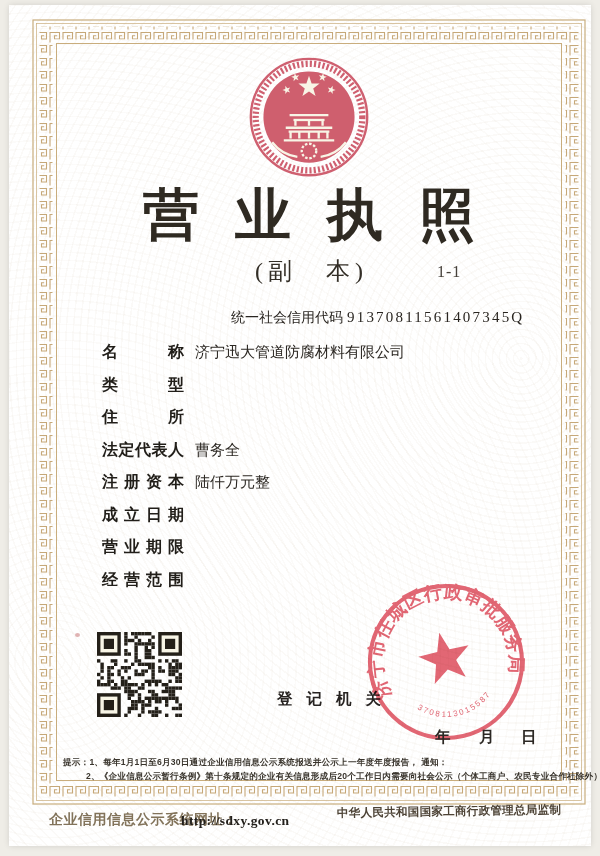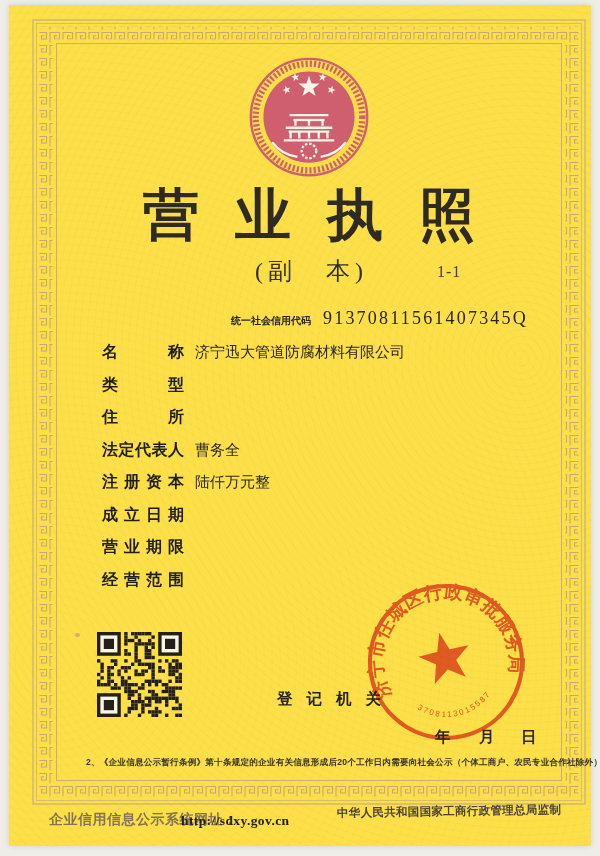--- a/index.html
+++ b/index.html
@@ -3,21 +3,21 @@
 <meta charset="utf-8">
 <style>
   html,body{margin:0;padding:0;}
   body{
     width:600px;height:856px;position:relative;overflow:hidden;
     background:#efede7;
     font-family:"Liberation Serif", serif;
   }
   .page{
     position:absolute;left:9px;top:5px;right:9px;bottom:10px;
-    background:#fde047;
+    background:#ffffff;
     box-shadow:0 0 6px rgba(0,0,0,.12);
   }
   .page::before{ 
     content:"";position:absolute;inset:0;pointer-events:none;
     background:
       repeating-radial-gradient(circle at 88% 42%, rgba(176,150,110,.05) 0 1.5px, transparent 1.5px 7px),
       repeating-radial-gradient(circle at 8% 78%, rgba(176,150,110,.04) 0 1.5px, transparent 1.5px 8px);
   }
   svg.frame{position:absolute;left:0;top:0;}
   .emblem{position:absolute;left:232px;top:50px;}
@@ -25,22 +25,22 @@
     position:absolute;left:0;top:180px;width:600px;text-align:center;
     font-size:56px;font-weight:bold;color:#2f2a22;
     letter-spacing:36px;padding-left:36px;box-sizing:border-box;line-height:1.1;
   }
   .subtitle{
     position:absolute;left:0;top:250px;width:600px;text-align:center;
     font-size:24px;color:#332e26;letter-spacing:5px;padding-left:5px;box-sizing:border-box;
   }
   .pageno{position:absolute;left:428px;top:258px;font-size:16px;color:#45403a;letter-spacing:1px;}
   .creditline{position:absolute;left:222px;top:303px;white-space:nowrap;}
-  .creditline .lbl{font-family:"Liberation Sans",sans-serif;font-weight:bold;font-size:10px;color:#292520;}
-  .creditline .val{font-size:18px;color:#292520;letter-spacing:2.2px;margin-left:8px;}
+  .creditline .lbl{font-family:"Liberation Sans",sans-serif;font-weight:normal;font-size:14px;color:#292520;}
+  .creditline .val{font-size:15px;color:#292520;letter-spacing:2.2px;}
   .fields{position:absolute;left:93px;top:337px;width:466px;}
   .frow{display:flex;align-items:flex-start;margin-bottom:12.5px;}
   .flabel{
     width:82px;min-width:82px;margin-right:11px;
     display:flex;justify-content:space-between;
     font-family:"Liberation Sans",sans-serif;font-weight:bold;
     font-size:16px;color:#211e19;line-height:20px;
   }
   .fvalue{font-size:15px;color:#2c2823;line-height:20px;white-space:nowrap;}
   .frow.scope{margin-top:2px;}
@@ -444,20 +444,23 @@
     </g>
   </svg>
 
   <div class="ymd">
     <span class="y">年</span>
     <span class="m">月</span>
     <span class="d">日</span>
   </div>
 
   <div class="notice">
+    <div class="l1">
+      <span>提示：1、每年1月1日至6月30日通过企业信用信息公示系统报送并公示上一年度年度报告，</span><span class="cont">通知：</span>
+    </div>
     <div class="l2">2、《企业信息公示暂行条例》第十条规定的企业有关信息形成后20个工作日内需要向社会公示（个体工商户、农民专业合作社除外）。</div>
   </div>
 
   <div class="footer-left">企业信用信息公示系统网址：</div>
   <div class="footer-url">http://sdxy.gov.cn</div>
   <div class="footer-right">中华人民共和国国家工商行政管理总局监制</div>
 
 </div>
 
 </body></html>

